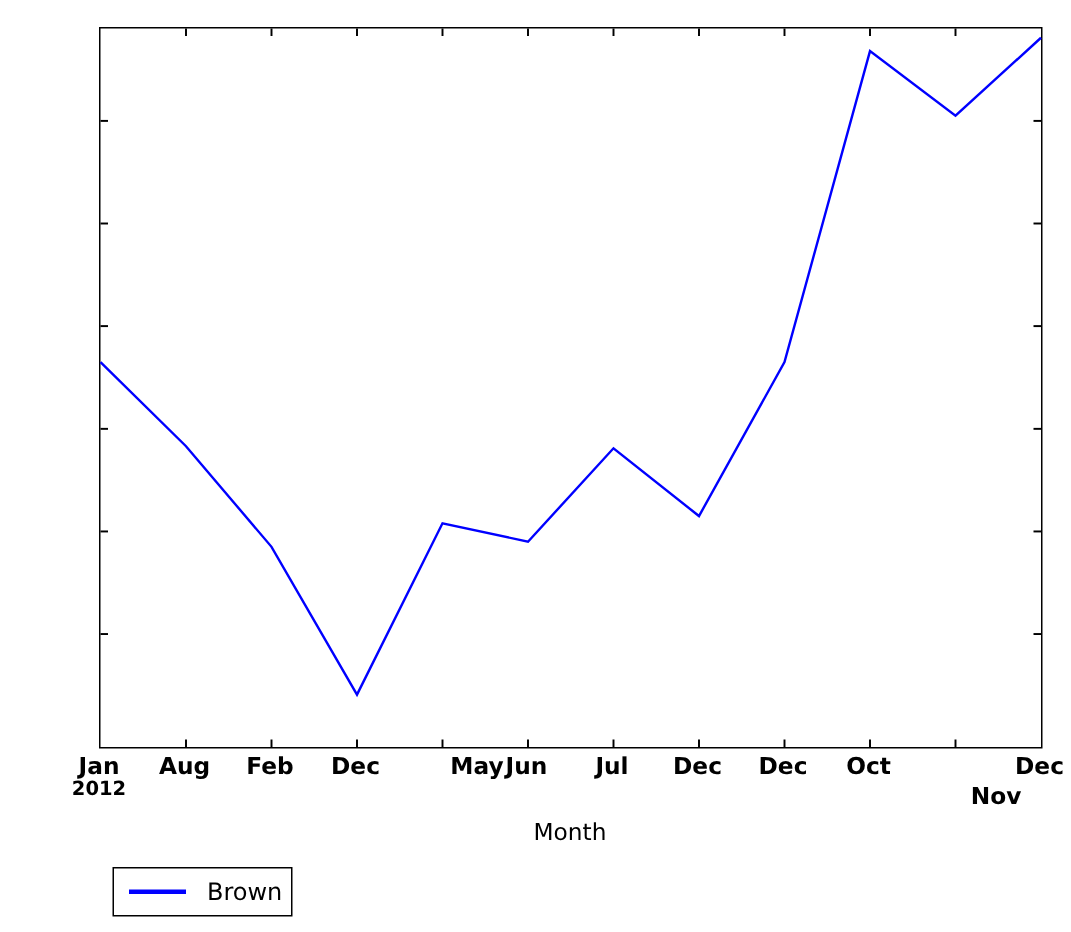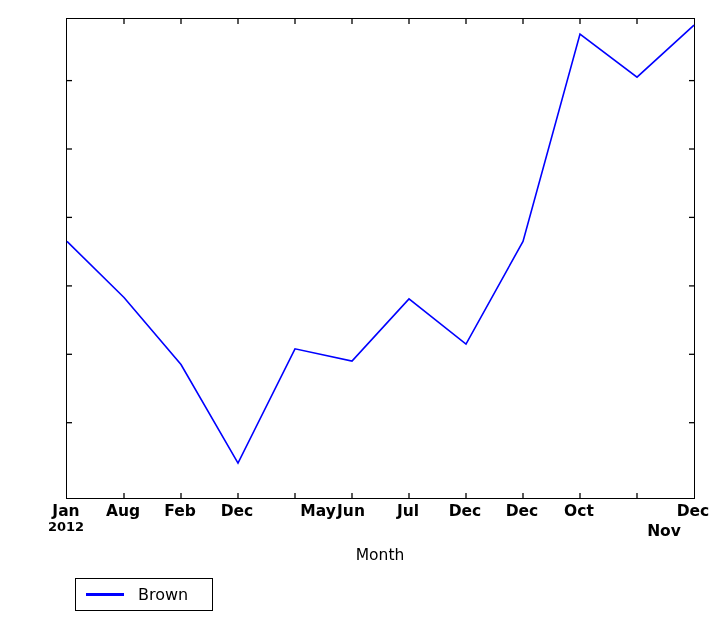--- a/index.html
+++ b/index.html
@@ -90,21 +90,21 @@
     font-size: 15.5px;
     color: #000000;
   }
   
   #legend {
     position: absolute;
     left: 75px;
     top: 578px;
     border: 1.4px solid #000000;
     background: #ffffff;
-    padding: 6px 24px 6px 10px;
+    padding: 6px 6px 6px 10px;
     display: flex;
     align-items: center;
     gap: 14px;
     box-sizing: border-box;
     height: 33px;
   }
   #legend-line-swatch {
     display: block;
     width: 38px;
     height: 3px;

